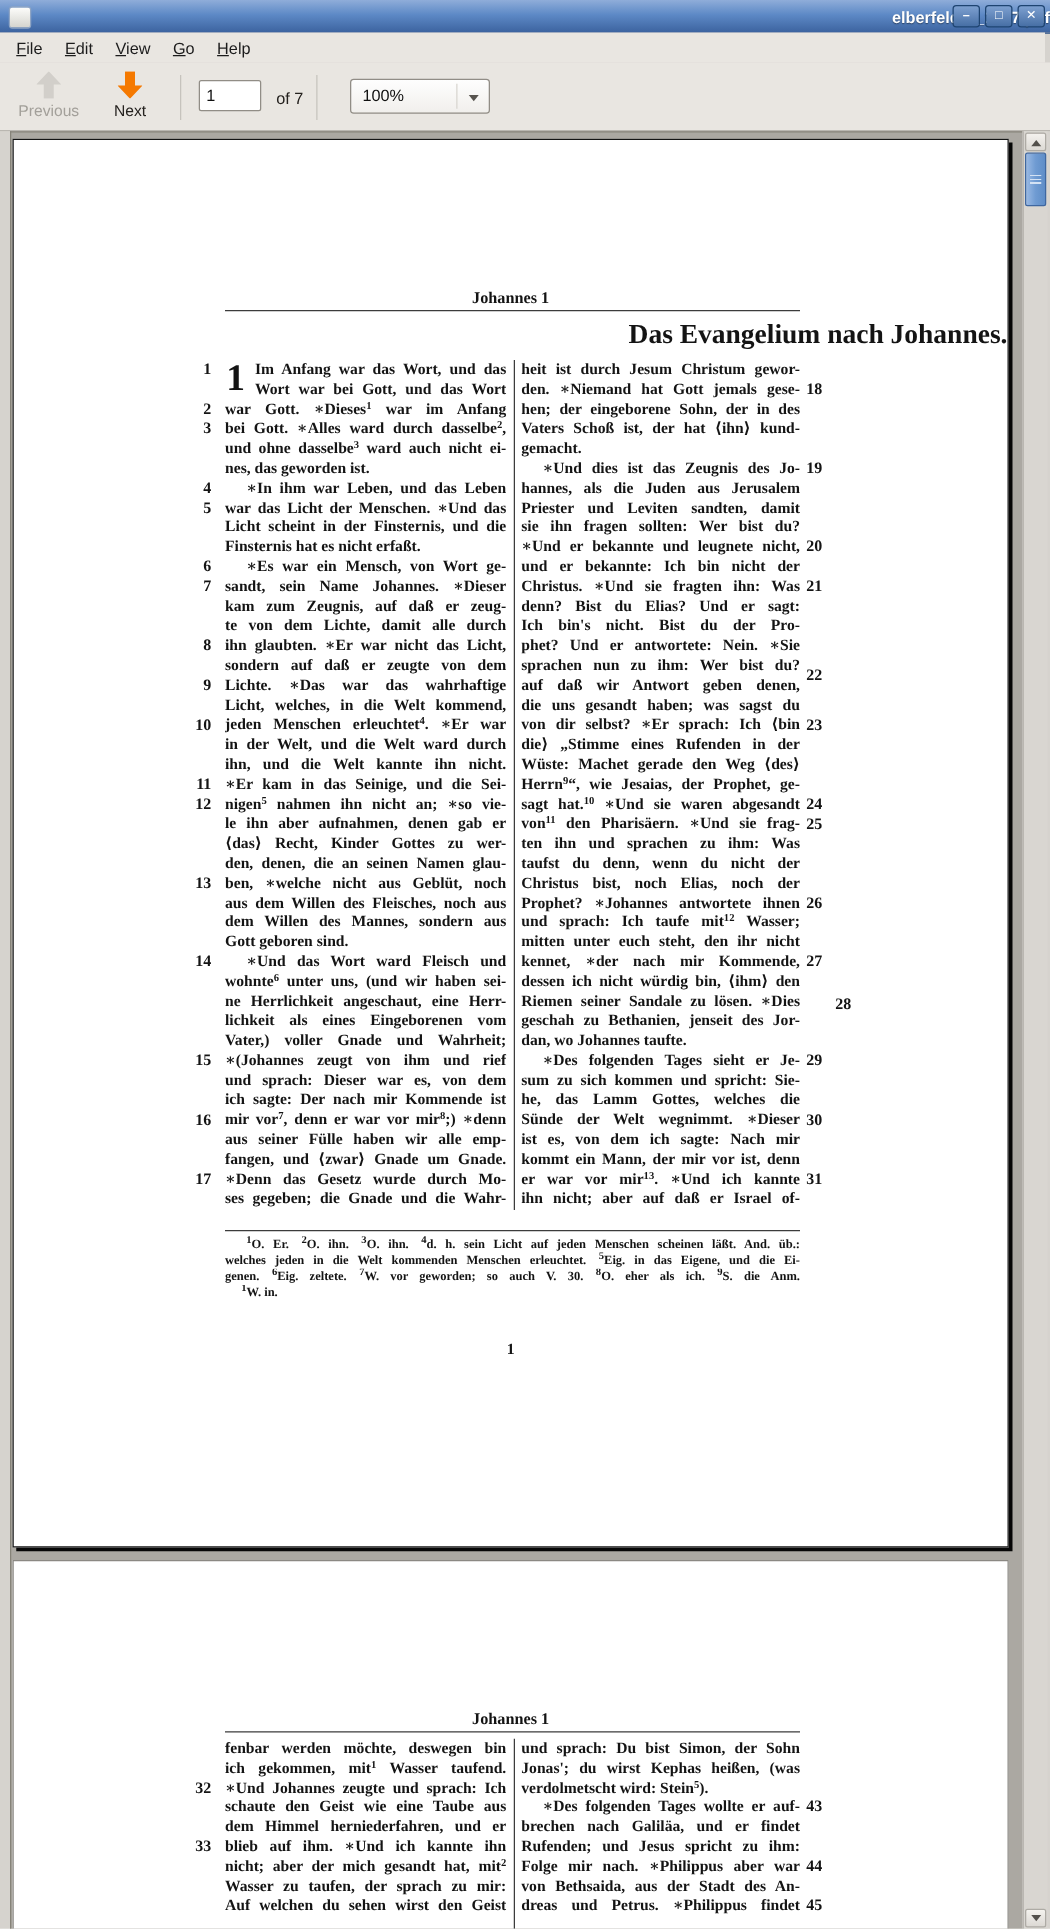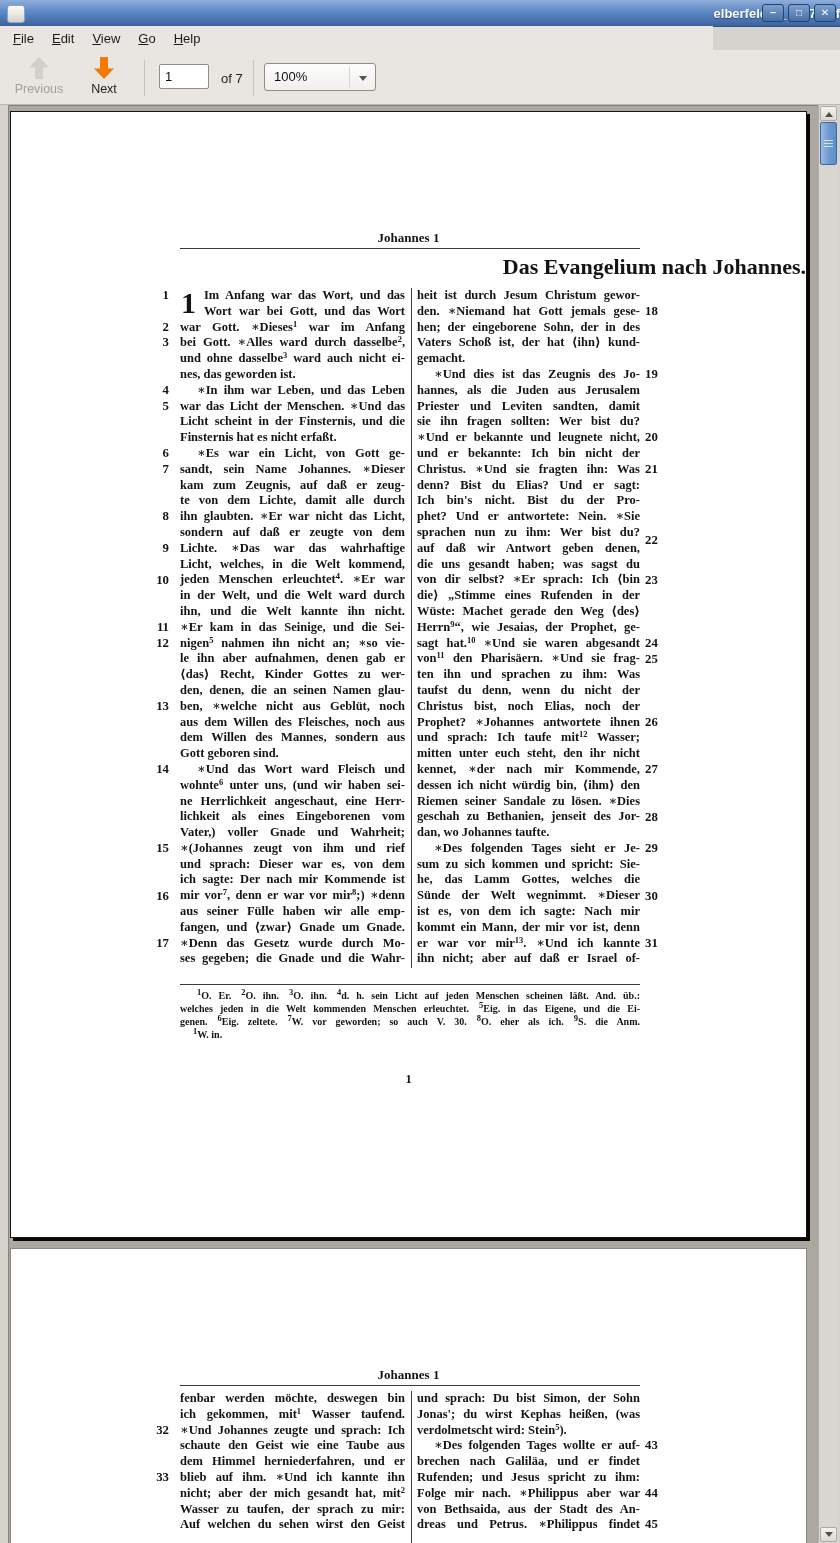--- a/index.html
+++ b/index.html
@@ -11,40 +11,40 @@
     border-bottom:1px solid #2d5186;display:flex;align-items:center;}
   .win-icon{position:absolute;left:7px;top:5px;width:16px;height:16px;
     background:linear-gradient(#fdfdfb,#d4d4ce);border:1px solid #8fa5c4;border-radius:3px;}
   .title-text{flex:1;text-align:right;color:#fff;font-weight:bold;font-size:13px;
     text-shadow:0 1px 1px rgba(0,0,0,.45);}
   .win-btns{position:absolute;right:4px;top:4px;display:flex;gap:4px;}
   .win-btn{width:22px;height:18px;background:linear-gradient(#7da0d0,#476fa5);
     border:1px solid #1e4471;border-radius:3px;color:#fff;font-size:10px;font-weight:bold;
     text-align:center;line-height:16px;box-sizing:border-box;}
   
-  .menubar{position:absolute;top:26px;left:0;width:713px;height:24px;background:#e9e6e1;
+  .menubar{position:absolute;top:26px;left:0;width:836px;height:24px;background:#e9e6e1;
     display:flex;align-items:center;padding-left:4px;box-sizing:border-box;
     font-size:13px;color:#1c1c1c;}
   .menu-item{padding:3px 9px;}
   
   .toolbar{position:absolute;top:50px;left:0;width:840px;height:55px;background:#e9e6e1;
     border-bottom:1px solid #bab7b1;box-sizing:border-box;}
   .tbtn{position:absolute;text-align:center;font-size:12.5px;}
   #btn-prev{left:8px;top:7px;width:62px;color:#a3a09a;}
   #btn-next{left:76px;top:7px;width:56px;color:#24211e;}
   .arrow{display:block;margin:0 auto 3px;width:20px;height:22px;}
   .arrow.up{background:#d2cfca;clip-path:polygon(50% 0,100% 48%,70% 48%,70% 100%,30% 100%,30% 48%,0 48%);}
   .arrow.down{background:#f57900;clip-path:polygon(50% 100%,100% 52%,70% 52%,70% 0,30% 0,30% 52%,0 52%);}
   .tsep{position:absolute;top:10px;width:1px;height:36px;background:#c6c3bd;}
   #sep1{left:144px;} #sep2{left:253px;}
   .page-input{position:absolute;left:159px;top:14px;width:50px;height:25px;
     border:1px solid #918d86;border-radius:2px;font-size:13px;padding:0 5px;
     font-family:inherit;background:#fff;color:#111;box-sizing:border-box;}
   .of-label{position:absolute;left:221px;top:21px;font-size:13px;color:#24211e;}
-  .zoom-combo{position:absolute;left:264px;top:13px;width:112px;height:28px;
+  .zoom-combo{position:absolute;left:280px;top:13px;width:112px;height:28px;
     background:linear-gradient(#fefefe,#f1efec);border:1px solid #918d86;border-radius:3px;box-sizing:border-box;}
   .zoom-text{position:absolute;left:9px;top:5px;font-size:13px;color:#111;}
   .combo-div{position:absolute;right:25px;top:3px;bottom:3px;width:1px;background:#d8d5d0;}
   .combo-arrow{position:absolute;right:8px;top:12px;width:0;height:0;
     border:4px solid transparent;border-top:5px solid #57544f;}
   
   .viewport{position:absolute;top:105px;left:8px;width:810px;height:1438px;background:#aba8a2;
     border-top:1px solid #868379;border-left:1px solid #868379;overflow:hidden;box-sizing:border-box;}
   .pdf-page{position:absolute;left:1px;width:795px;background:#fff;
     font-family:"Liberation Serif","DejaVu Serif",serif;color:#141414;font-weight:bold;}
@@ -164,21 +164,21 @@
     <div class="line f-d">Im Anfang war das Wort, und das</div>
         <div class="line f-d">Wort war bei Gott, und das Wort</div>
         <div class="line">war Gott. ∗Dieses<sup>1</sup> war im Anfang</div>
         <div class="line">bei Gott. ∗Alles ward durch dasselbe<sup>2</sup>,</div>
         <div class="line">und ohne dasselbe<sup>3</sup> ward auch nicht ei-</div>
         <div class="line f-e">nes, das geworden ist.</div>
         <div class="line f-i">∗In ihm war Leben, und das Leben</div>
         <div class="line">war das Licht der Menschen. ∗Und das</div>
         <div class="line">Licht scheint in der Finsternis, und die</div>
         <div class="line f-e">Finsternis hat es nicht erfaßt.</div>
-        <div class="line f-i">∗Es war ein Licht, von Gott ge-</div>
+        <div class="line f-i">∗Es war ein Mensch, von Wort ge-</div>
         <div class="line">sandt, sein Name Johannes. ∗Dieser</div>
         <div class="line">kam zum Zeugnis, auf daß er zeug-</div>
         <div class="line">te von dem Lichte, damit alle durch</div>
         <div class="line">ihn glaubten. ∗<b>Er</b> war nicht das Licht,</div>
         <div class="line">sondern auf daß er zeugte von dem</div>
         <div class="line">Lichte. ∗Das war das wahrhaftige</div>
         <div class="line">Licht, welches, in die Welt kommend,</div>
         <div class="line">jeden Menschen erleuchtet<sup>4</sup>. ∗Er war</div>
         <div class="line">in der Welt, und die Welt ward durch</div>
         <div class="line">ihn, und die Welt kannte ihn nicht.</div>
@@ -255,21 +255,21 @@
         <span class="verse-num" style="top: 15.81px;">18</span>
         <span class="verse-num" style="top: 79.05px;">19</span>
         <span class="verse-num" style="top: 142.29px;">20</span>
         <span class="verse-num" style="top: 173.91px;">21</span>
         <span class="verse-num" style="top: 221.34px; margin-top: 24px;">22</span>
         <span class="verse-num" style="top: 284.58px;">23</span>
         <span class="verse-num" style="top: 347.82px;">24</span>
         <span class="verse-num" style="top: 363.63px;">25</span>
         <span class="verse-num" style="top: 426.87px;">26</span>
         <span class="verse-num" style="top: 474.3px;">27</span>
-        <span class="verse-num" style="top: 522px;">28</span>
+        <span class="verse-num" style="top: 508px; text-align: right;">28</span>
         <span class="verse-num" style="top: 553.35px;">29</span>
         <span class="verse-num" style="top: 600.78px;">30</span>
         <span class="verse-num" style="top: 648.21px;">31</span>
       </div>
 
     <div class="footnote-rule"></div>
     <div class="footnotes">
         <div class="line f-i"><sup>1</sup>O. Er.  <sup>2</sup>O. ihn.  <sup>3</sup>O. ihn.  <sup>4</sup>d. h. sein Licht auf jeden Menschen scheinen läßt. And. üb.:</div>
         <div class="line">welches jeden in die Welt kommenden Menschen erleuchtet.  <sup>5</sup>Eig. in das Eigene, und die Ei-</div>
         <div class="line">genen.  <sup>6</sup>Eig. zeltete.  <sup>7</sup>W. vor geworden; so auch V. 30.  <sup>8</sup>O. eher als ich.  <sup>9</sup>S. die Anm.</div>

